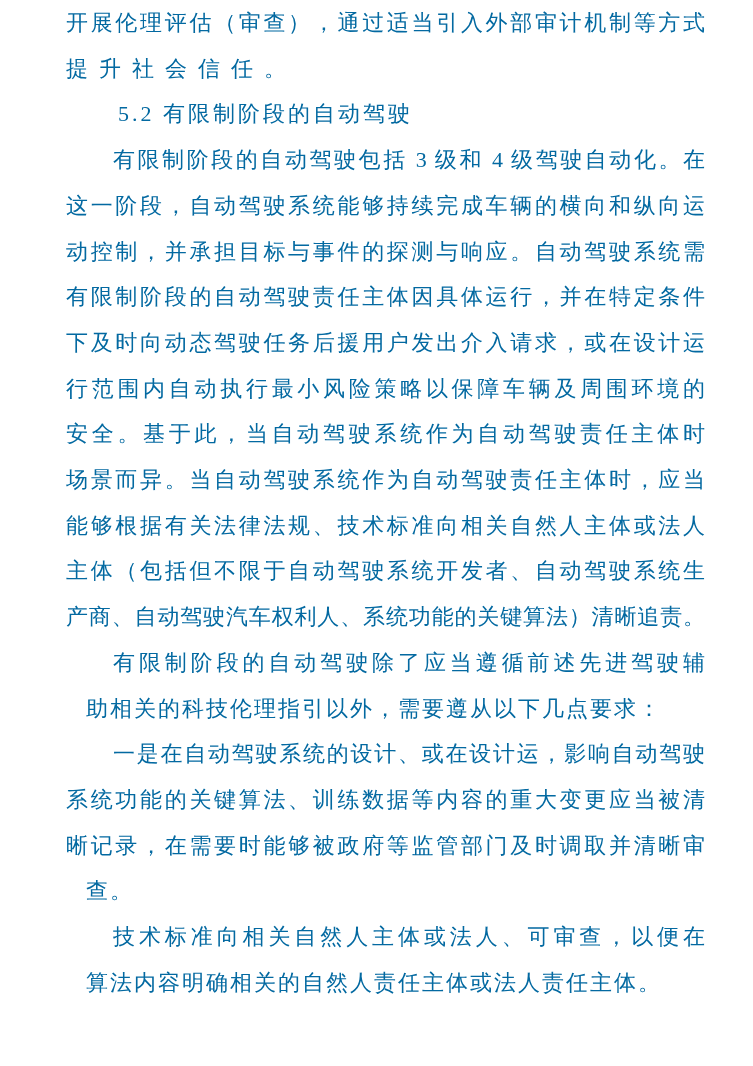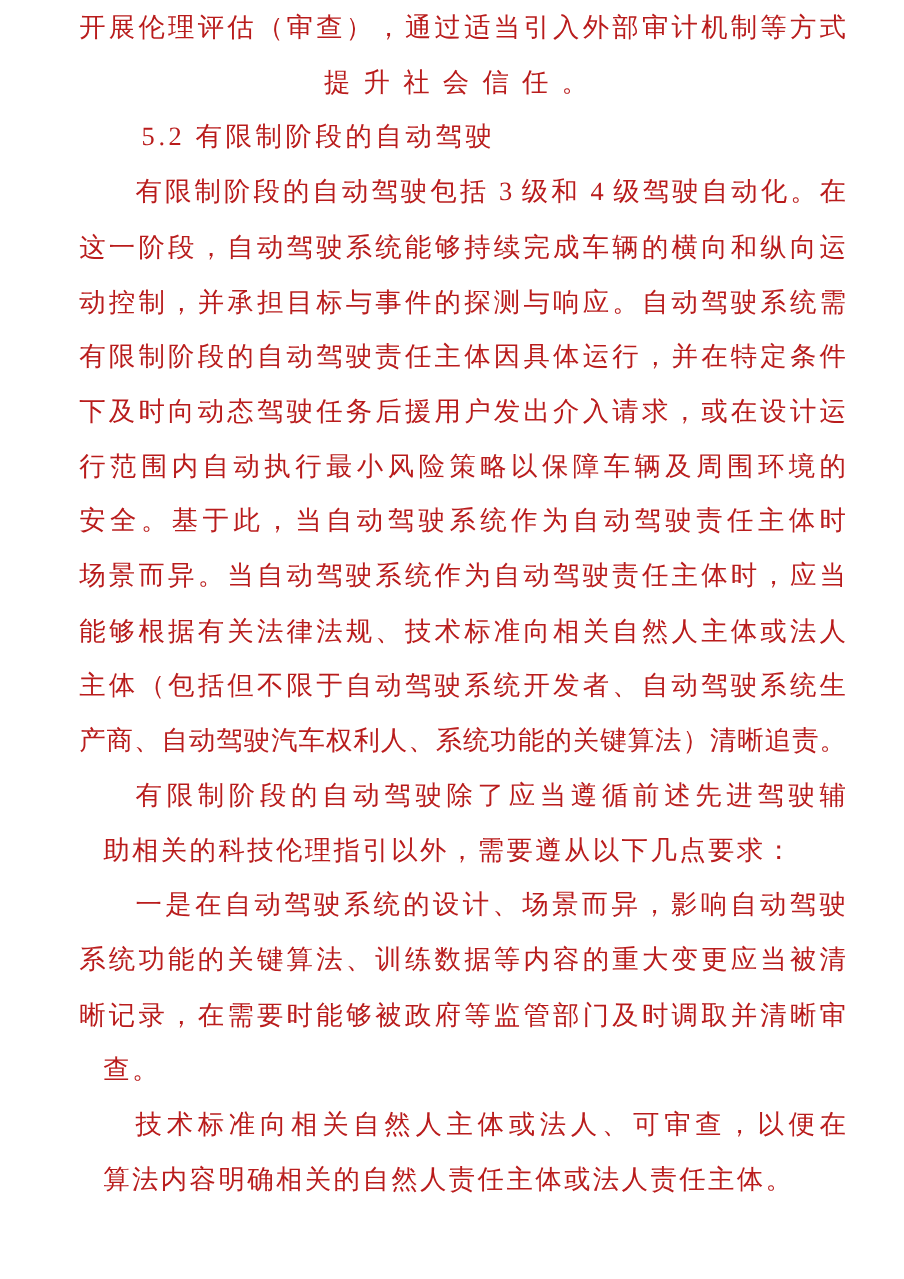--- a/index.html
+++ b/index.html
@@ -7,21 +7,21 @@
     padding: 0;
     background: #ffffff;
   }
   .page {
     position: relative;
     width: 753px;
     height: 1066px;
     background: #ffffff;
     overflow: hidden;
     font-family: "Liberation Serif", "DejaVu Serif", serif;
-    color: #b91c1c;
+    color: #0369a1;
   }
   .textblock {
     position: absolute;
     left: 66px;
     top: 0;
     width: 639px;
     font-size: 22px;
     line-height: 45.7px;
   }
   .line {
@@ -39,21 +39,20 @@
     text-indent: 47px;
   }
   
   .line.end {
     letter-spacing: 2px;
     margin-left: 20px;
   }
   
   .line.spread {
     letter-spacing: 11px;
-    text-align: center;
   }
   .line.heading {
     text-indent: 52px;
     letter-spacing: 3px;
   }
 </style>
 </head>
 <body>
 
 <div class="page">
@@ -72,21 +71,21 @@
     <div class="line fill">行范围内自动执行最小风险策略以保障车辆及周围环境的</div>
     <div class="line fill">安全。基于此，当自动驾驶系统作为自动驾驶责任主体时</div>
     <div class="line fill">场景而异。当自动驾驶系统作为自动驾驶责任主体时，应当</div>
     <div class="line fill">能够根据有关法律法规、技术标准向相关自然人主体或法人</div>
     <div class="line fill">主体（包括但不限于自动驾驶系统开发者、自动驾驶系统生</div>
     <div class="line fill">产商、自动驾驶汽车权利人、系统功能的关键算法）清晰追责。</div>
 
     <div class="line fill first">有限制阶段的自动驾驶除了应当遵循前述先进驾驶辅</div>
     <div class="line end">助相关的科技伦理指引以外，需要遵从以下几点要求：</div>
 
-    <div class="line fill first">一是在自动驾驶系统的设计、场景而异，影响自动驾驶</div>
+    <div class="line fill first">一是在自动驾驶系统的设计、或在设计运，影响自动驾驶</div>
     <div class="line fill">系统功能的关键算法、训练数据等内容的重大变更应当被清</div>
     <div class="line fill">晰记录，在需要时能够被政府等监管部门及时调取并清晰审</div>
     <div class="line end">查。</div>
 
     <div class="line fill first">技术标准向相关自然人主体或法人、可审查，以便在</div>
     <div class="line end">算法内容明确相关的自然人责任主体或法人责任主体。</div>
 
   </div>
 </div>
 

